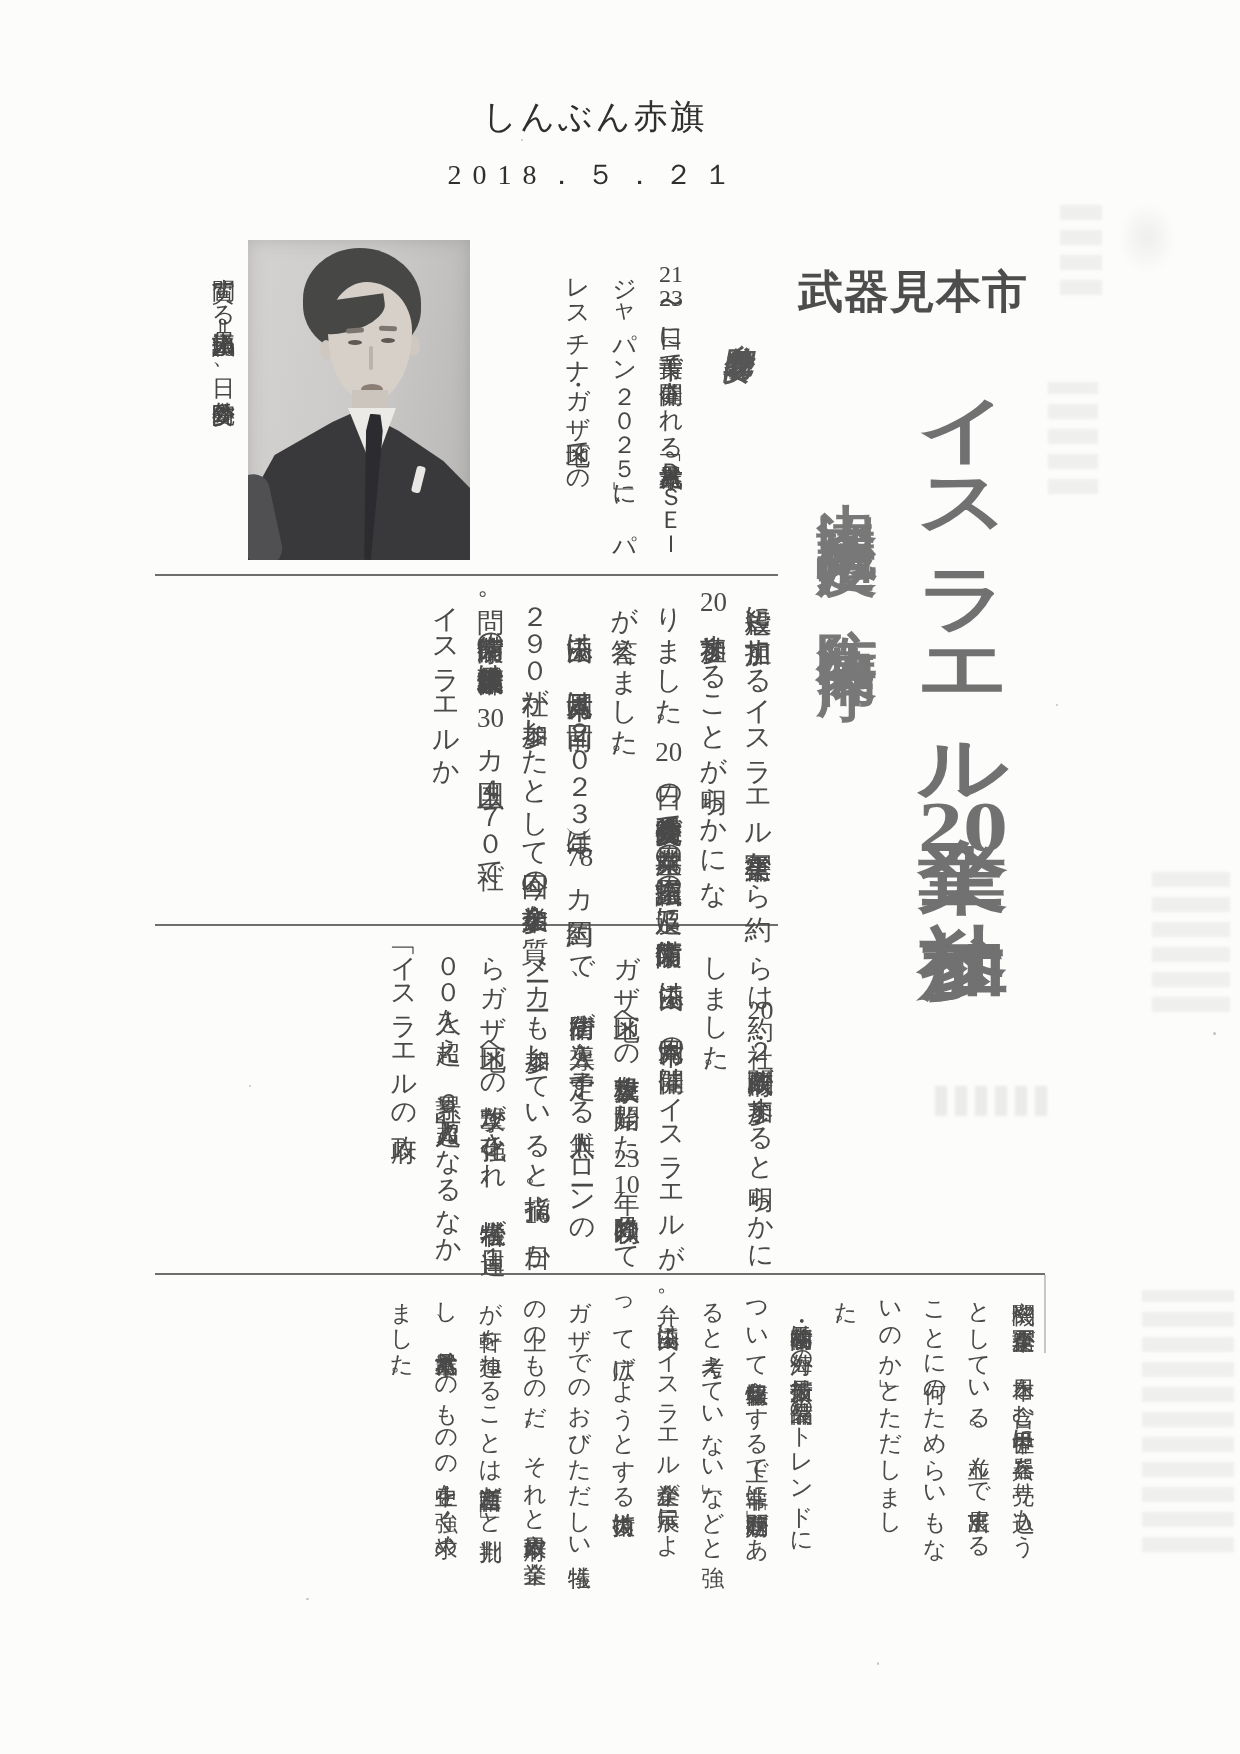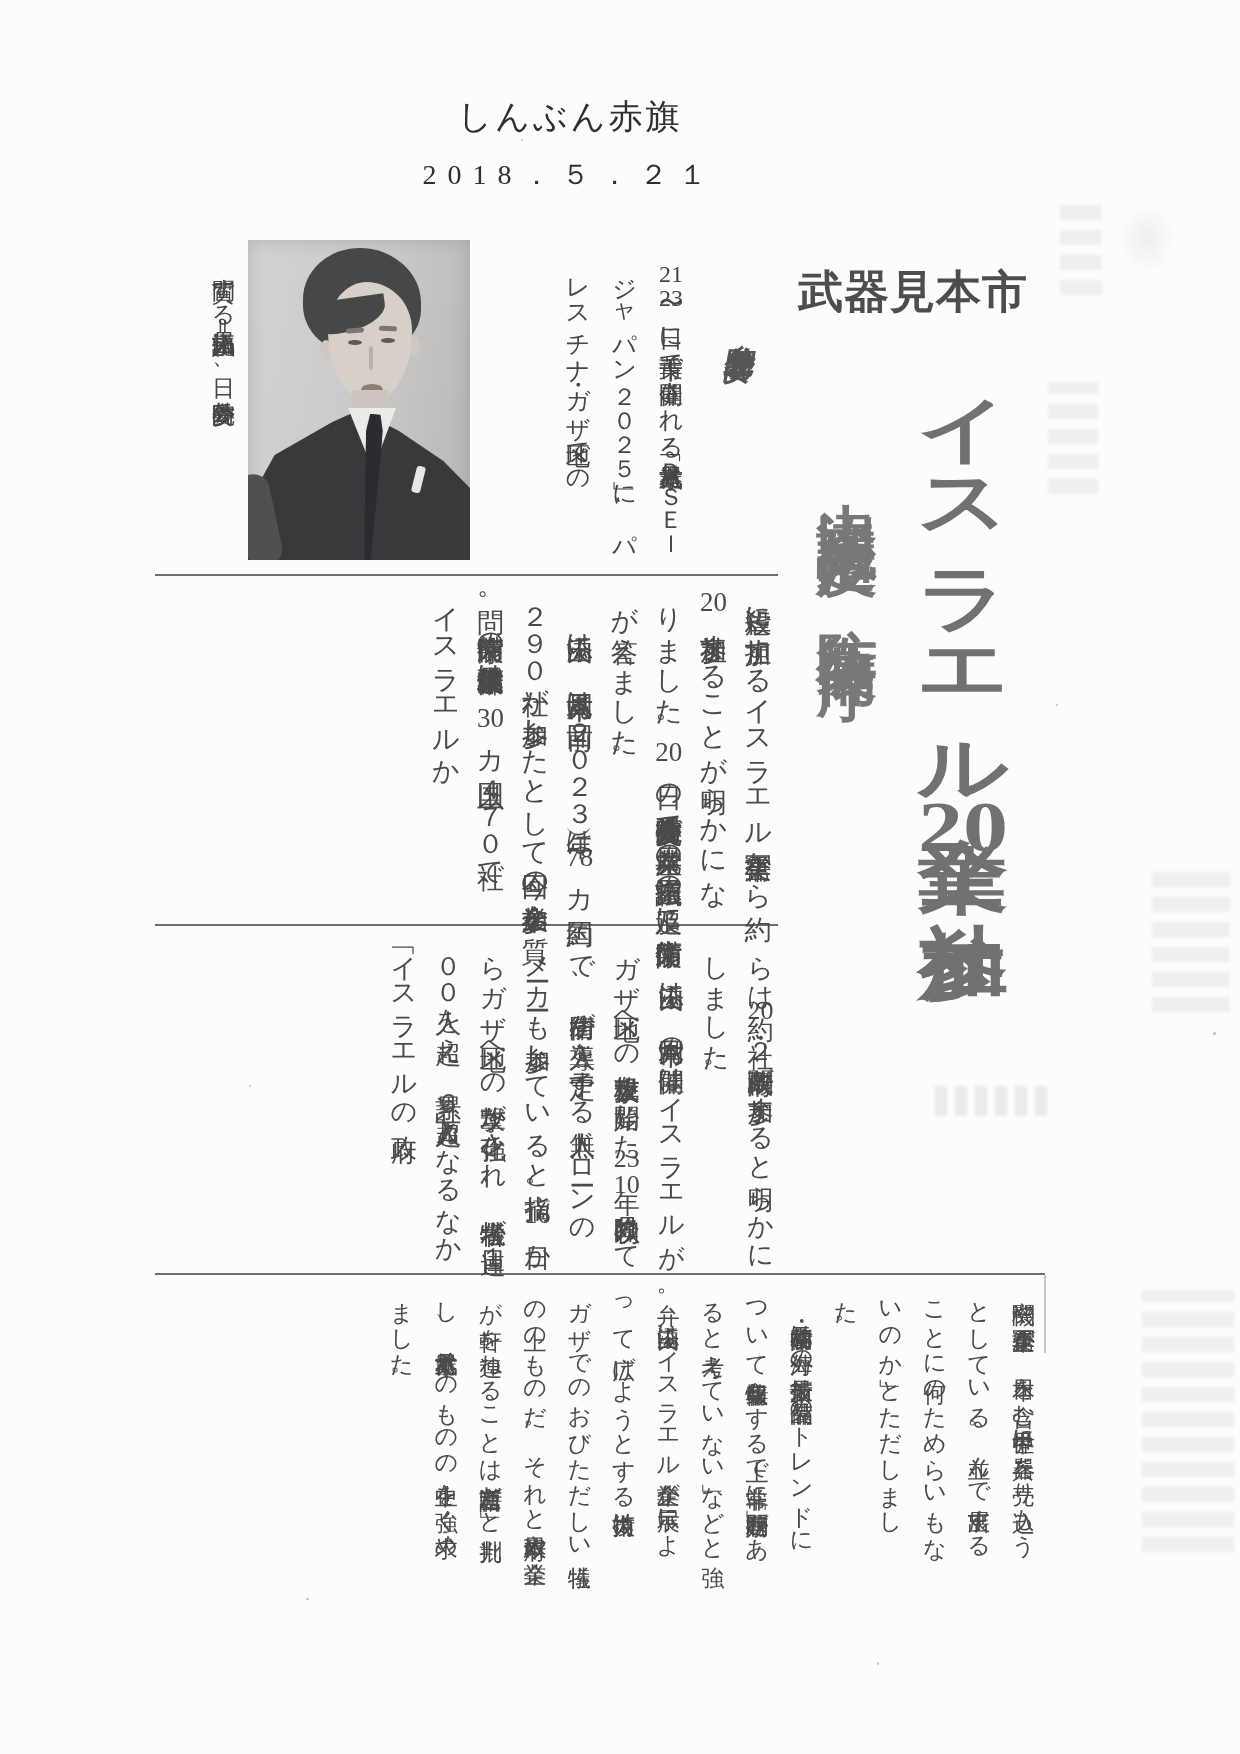--- a/index.html
+++ b/index.html
@@ -2,21 +2,21 @@
 <html><head>
 <meta charset="utf-8">
 <style>
   html,body{margin:0;padding:0;background:#ffffff;}
   body{font-family:"Liberation Serif","DejaVu Serif",serif;}
   .page{position:relative;width:1240px;height:1754px;background:#fcfcfa;overflow:hidden;
         color:#484848;}
   .abs{position:absolute;}
 
   
-  .masthead{position:absolute;top:94px;left:0;width:1140px;text-align:center;color:#2f2f2f;}
+  .masthead{position:absolute;top:94px;left:0;width:1140px;text-align:center;color:#2f2f2f;padding-left:25px;}
   .pub-name{font-size:34px;letter-spacing:3px;}
   .pub-date{font-size:28px;letter-spacing:11px;margin-top:16px;}
 
   
   .vert{writing-mode:vertical-rl;text-orientation:mixed;}
   .vert p{margin:0;padding:0;}
   .tcy{text-combine-upright:all;}
 
   
   .kicker{left:798px;top:262px;font-size:45px;font-weight:bold;color:#4d4d4d;letter-spacing:1px;}

